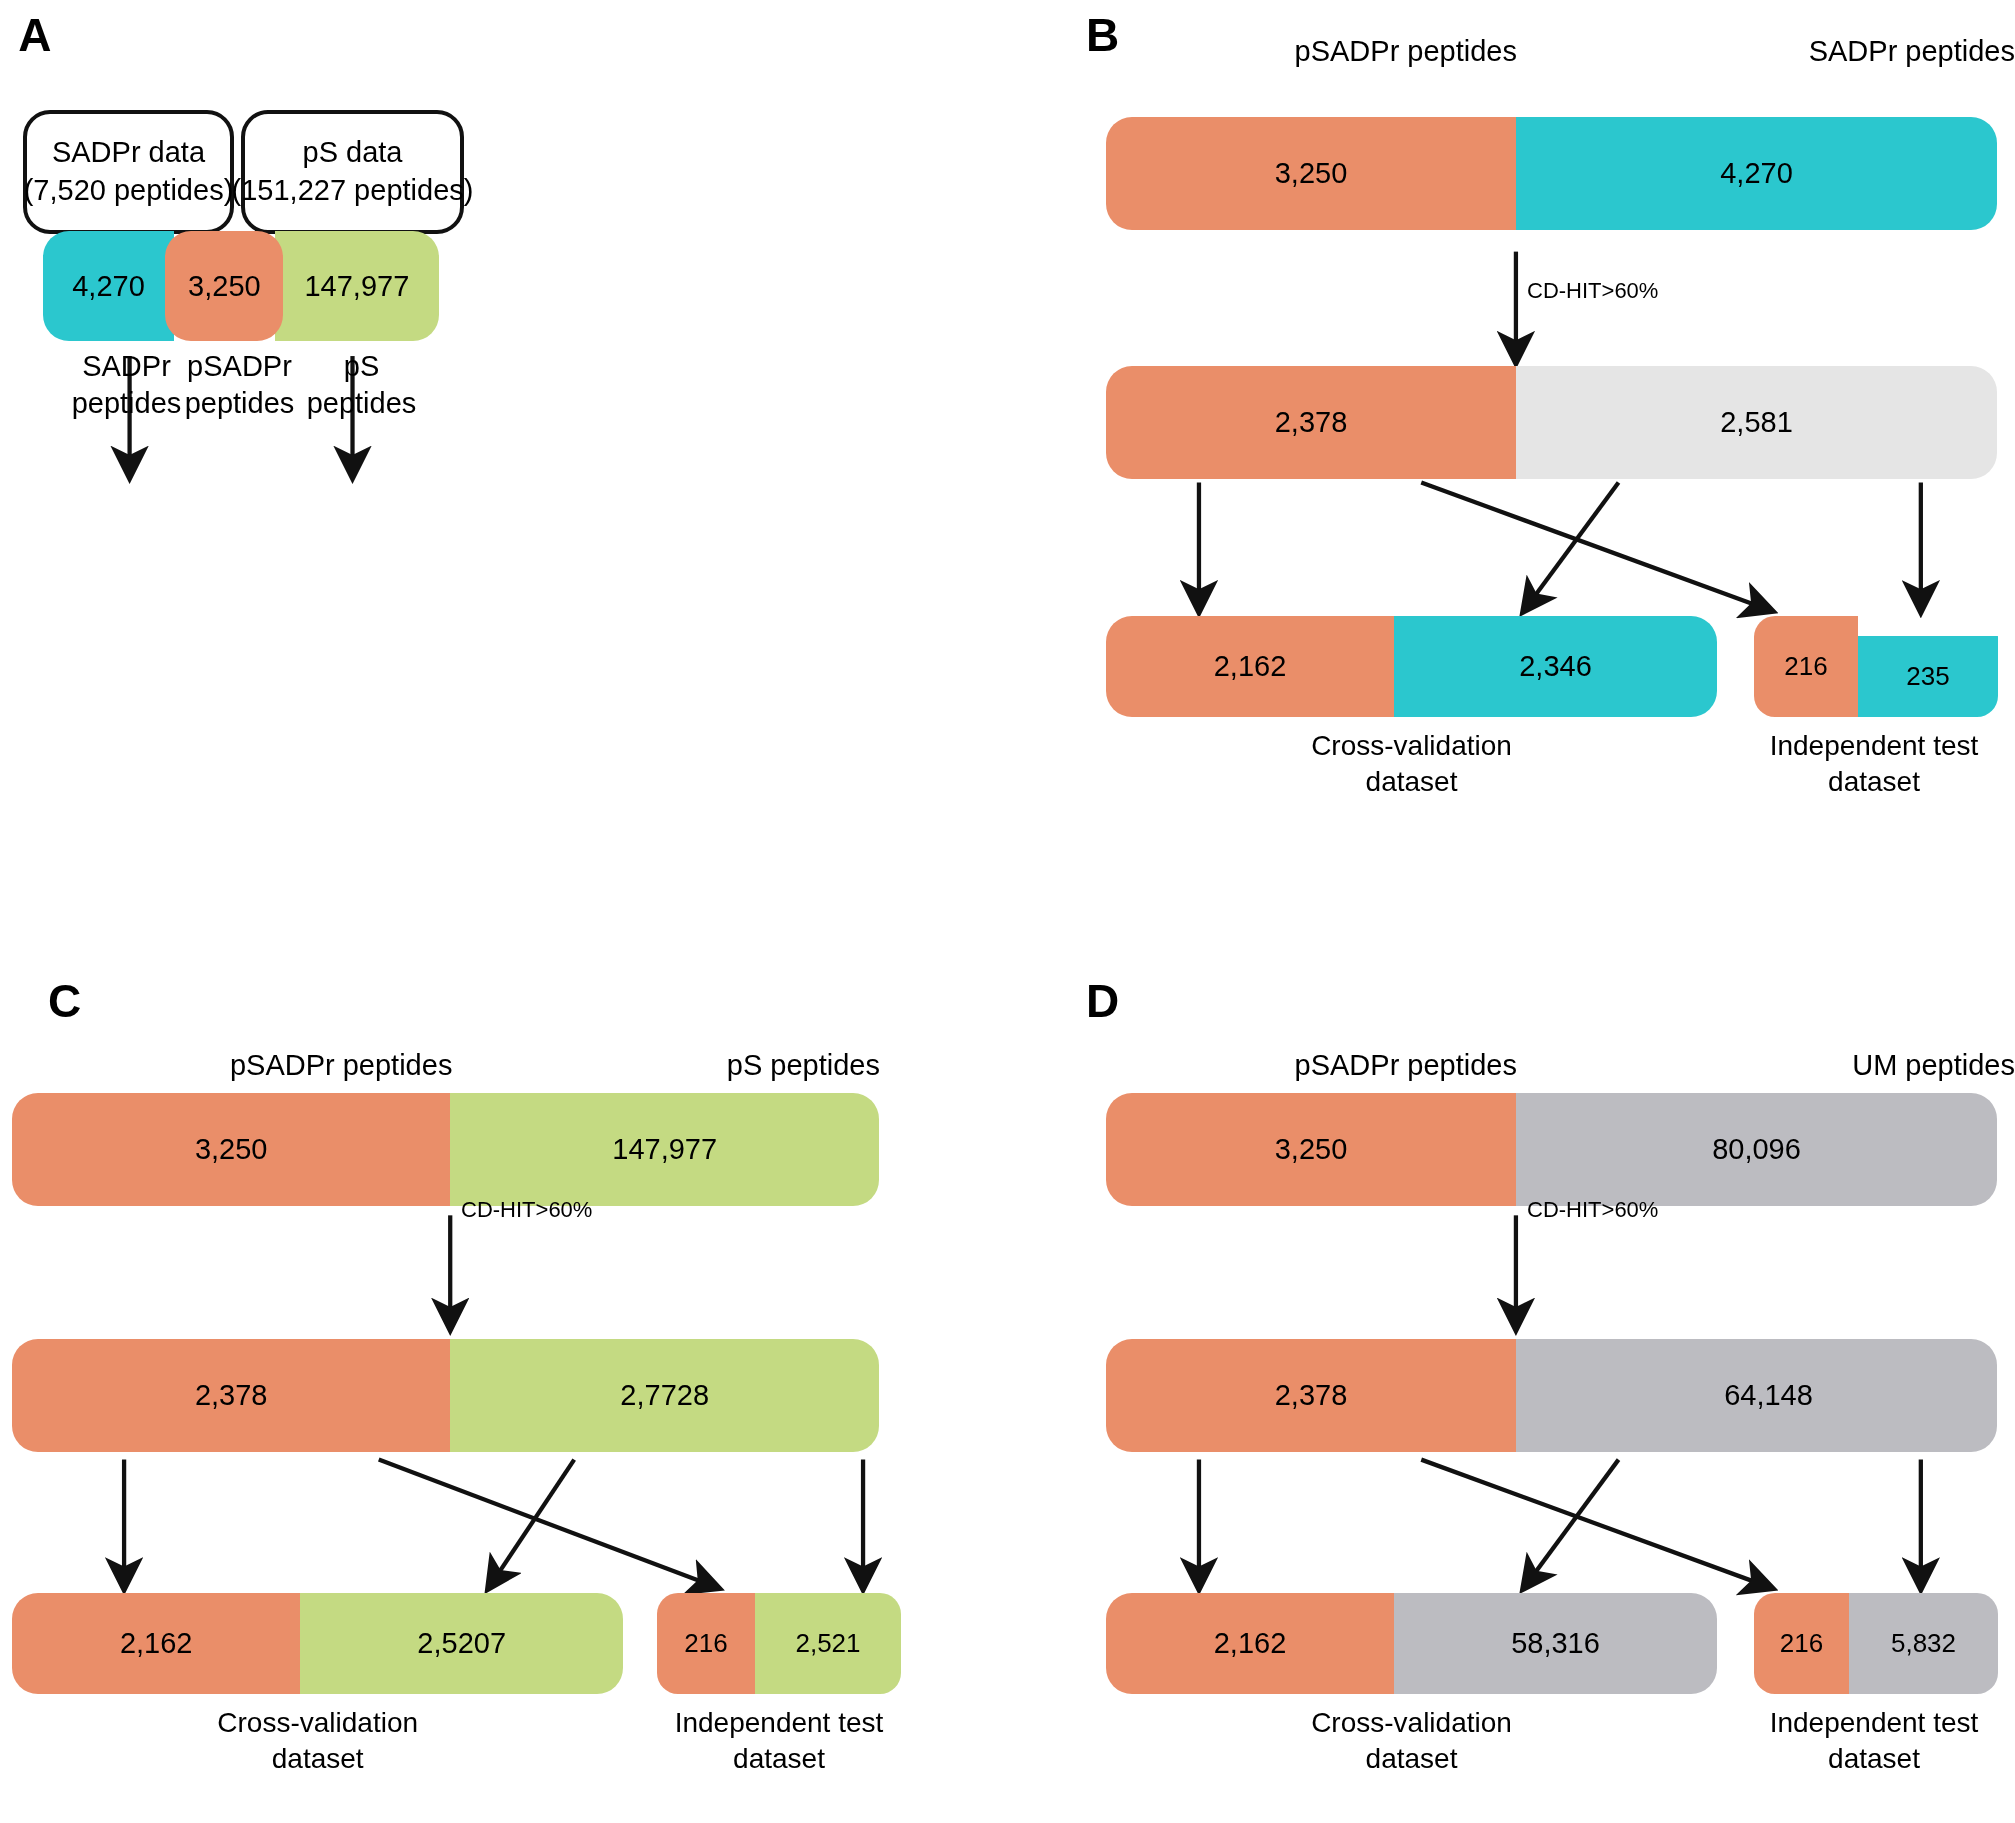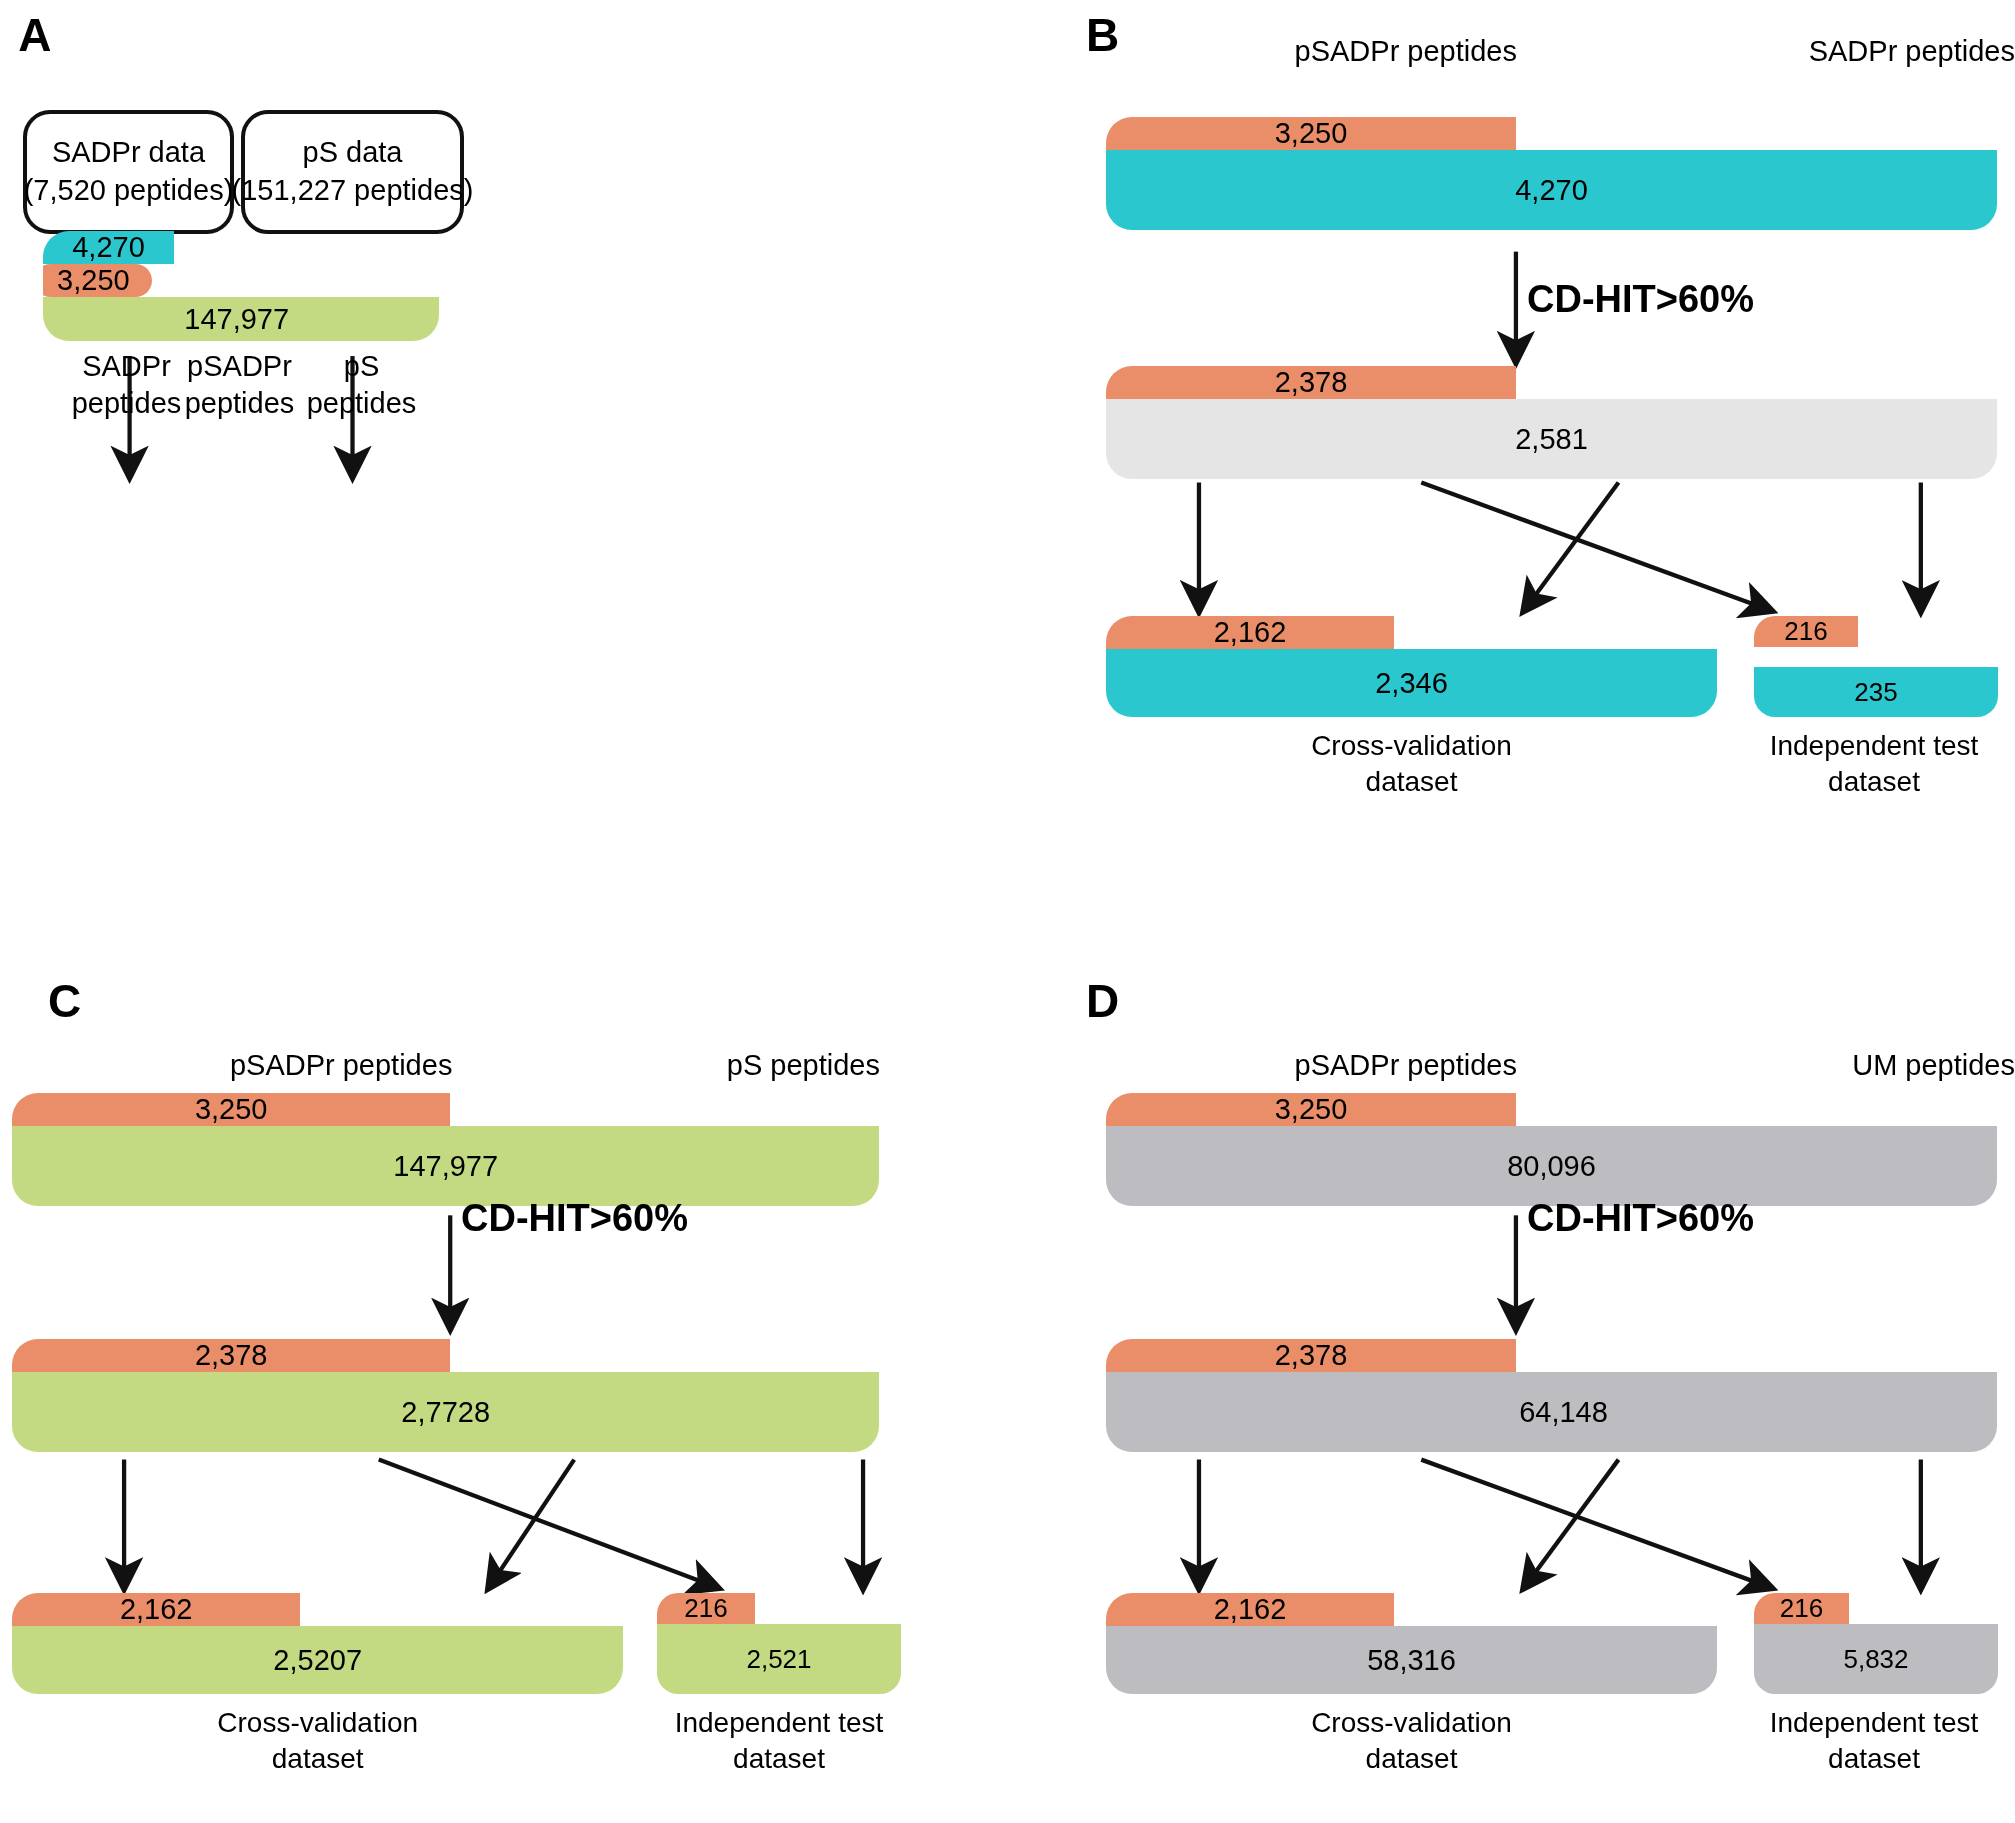--- a/index.html
+++ b/index.html
@@ -34,21 +34,20 @@
     line-height:1.30;
     text-align:center;
     white-space:nowrap;
   }
   .bar{
     position:absolute;
     display:flex;
     border-radius:26px;
     overflow:hidden;
     box-sizing:border-box;
-    flex-direction:column;
   }
   .seg{
     display:flex;
     align-items:center;
     justify-content:center;
     font-size:29px;
     font-weight:400;
     box-sizing:border-box;
     white-space:nowrap;
   }
@@ -71,22 +70,22 @@
   .cap2{
     position:absolute;
     font-size:28px;
     font-weight:400;
     line-height:1.30;
     text-align:center;
     white-space:nowrap;
   }
   .arrlbl{
     position:absolute;
-    font-size:38px;
-    font-weight:700;
+    font-size:22px;
+    font-weight:400;
     white-space:nowrap;
   }
   svg.ov{position:absolute;left:0;top:0;pointer-events:none;}
 </style>
 </head>
 <body>
 
 <svg class="ov" width="2015" height="1823" viewBox="0 0 3299 2985">
   <defs>
     <marker id="ah" markerWidth="9" markerHeight="9" refX="7.2" refY="4.5" orient="auto">

